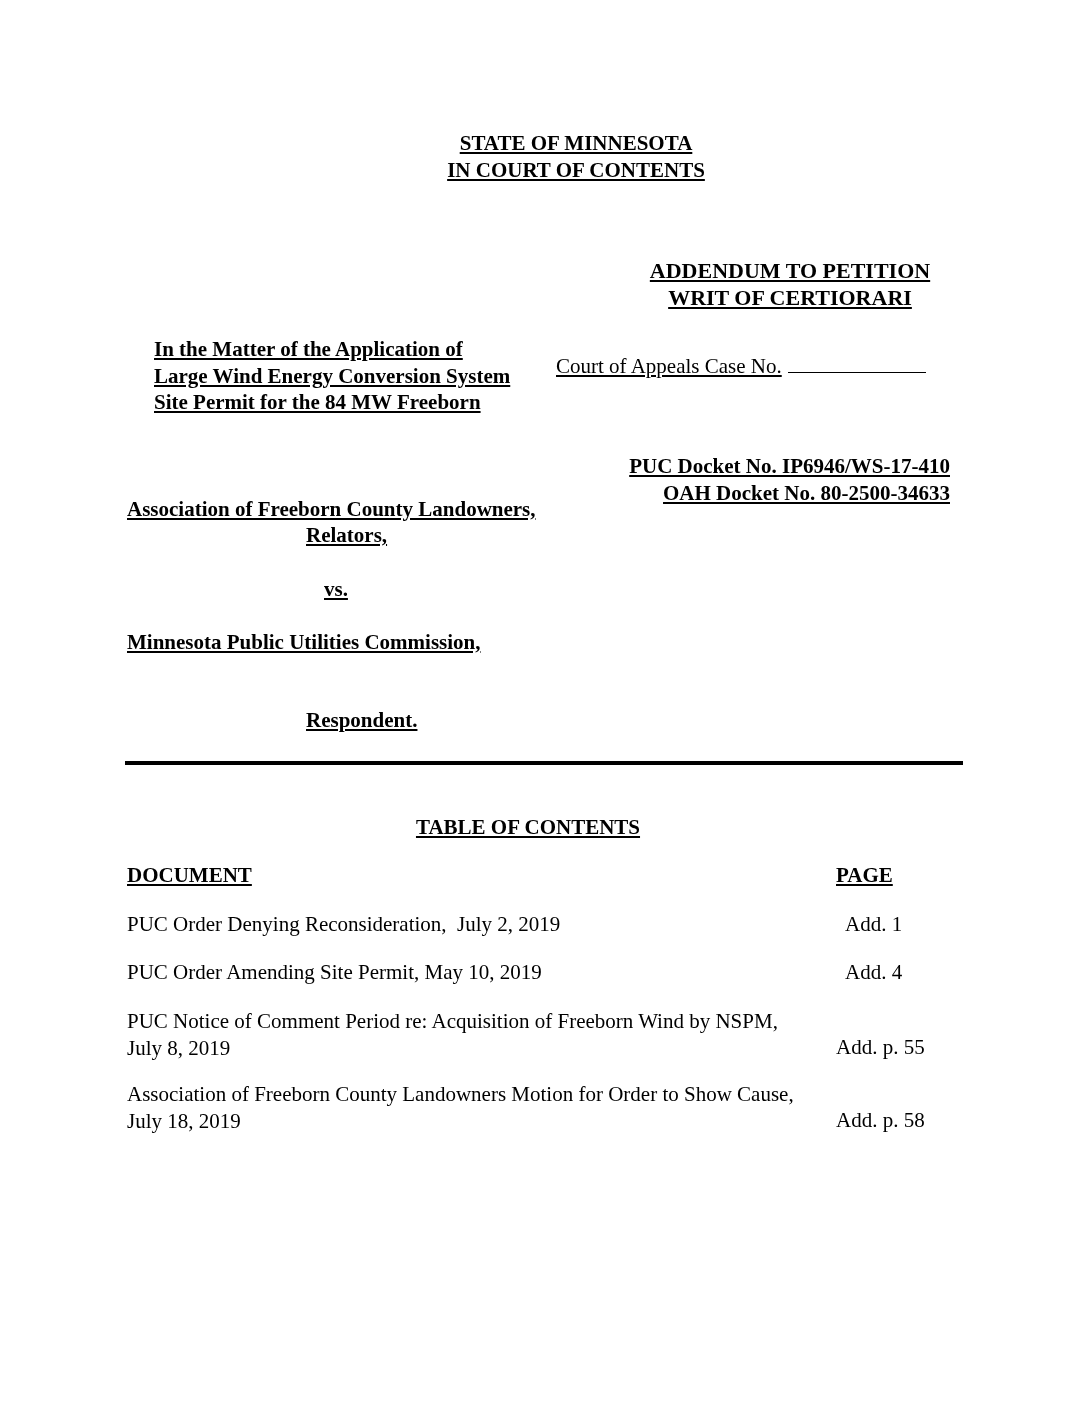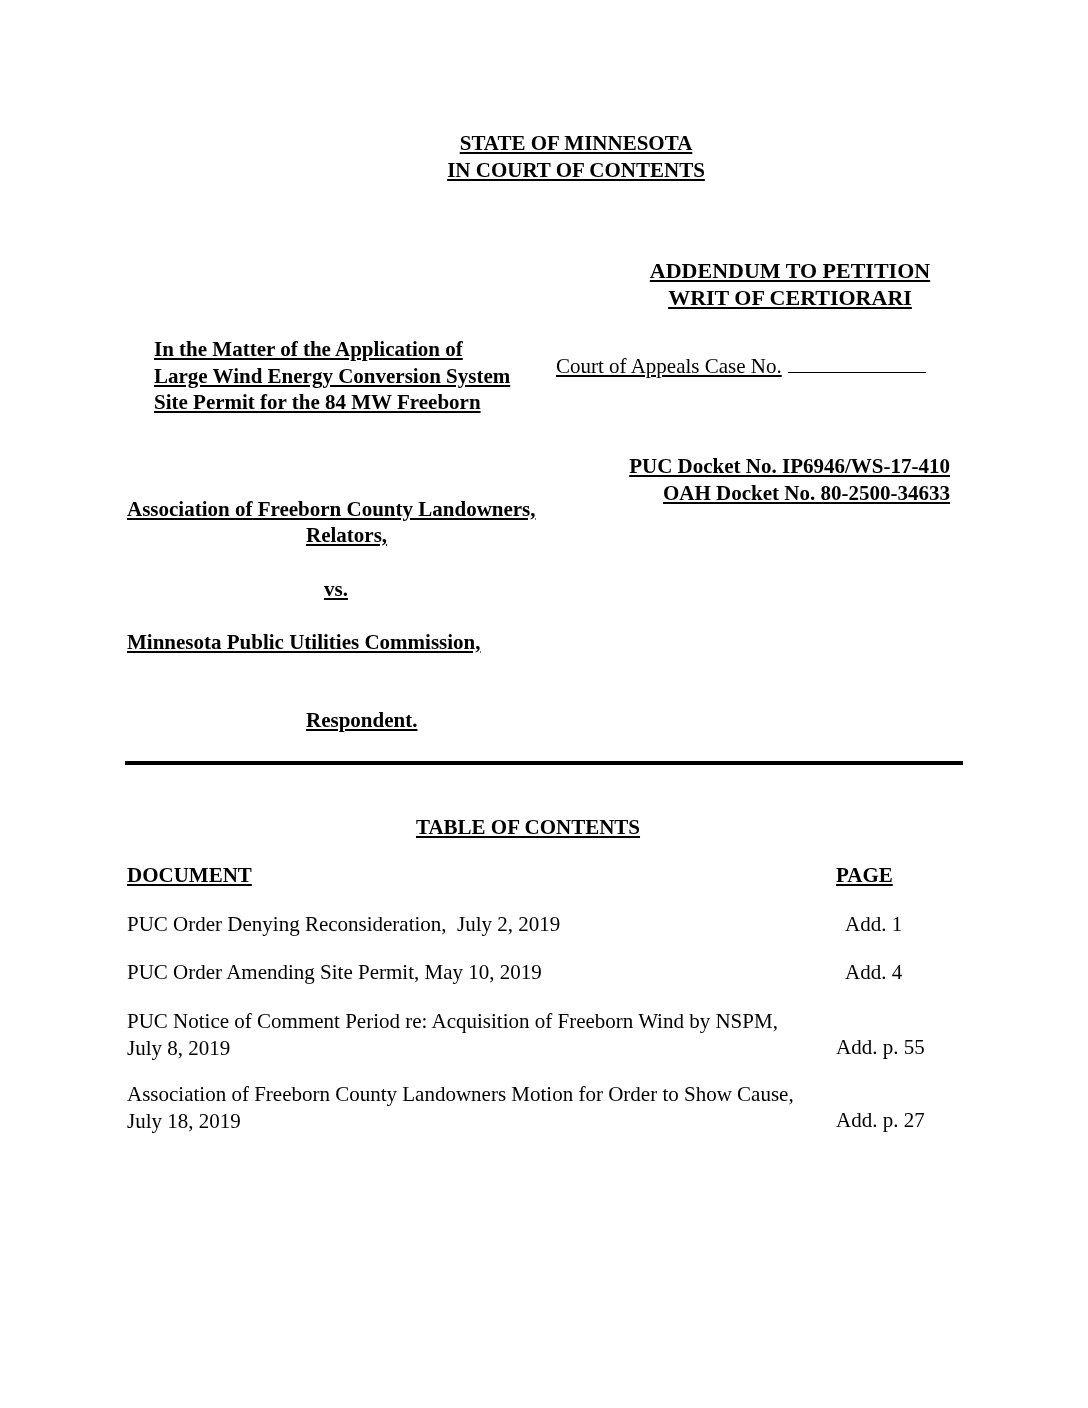--- a/index.html
+++ b/index.html
@@ -69,14 +69,14 @@
 
 <div class="toc-row fs" style="top:1008px;">
   <span class="toc-doc">PUC Notice of Comment Period re: Acquisition of Freeborn Wind by NSPM,
 July 8, 2019</span>
   <span class="toc-page" style="left:709px; top:26px;">Add. p. 55</span>
 </div>
 
 <div class="toc-row fs" style="top:1081px;">
   <span class="toc-doc">Association of Freeborn County Landowners Motion for Order to Show Cause,
 July 18, 2019</span>
-  <span class="toc-page" style="left:709px; top:26px;">Add. p. 27</span>
+  <span class="toc-page" style="left:709px; top:26px;">Add. p. 58</span>
 </div>
 
 </body></html>

